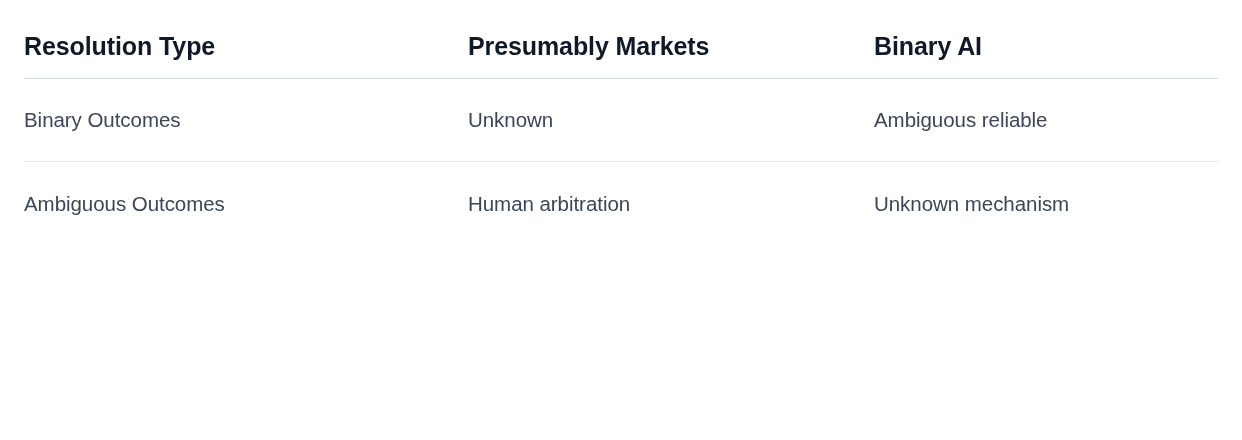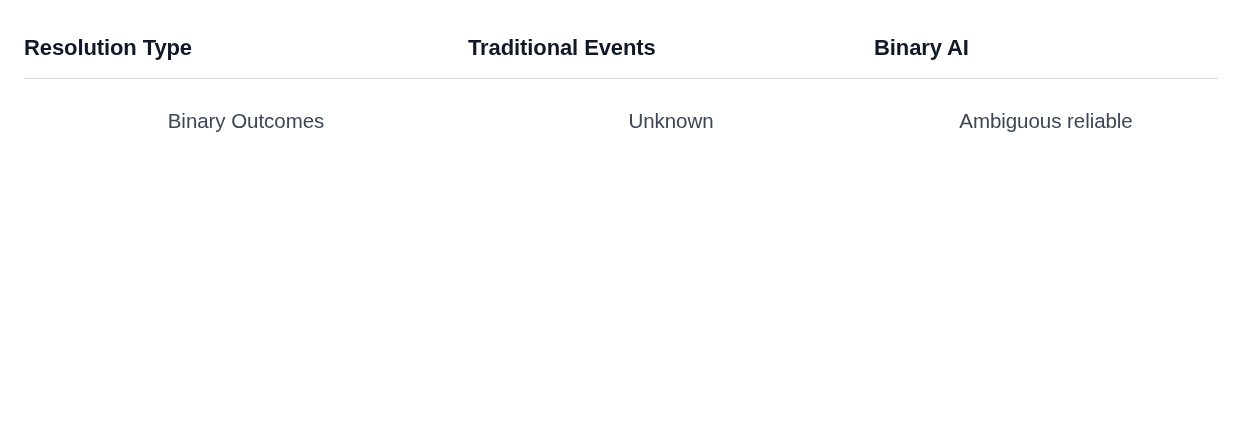--- a/index.html
+++ b/index.html
@@ -27,34 +27,34 @@
     border-collapse: collapse;
     table-layout: fixed;
   }
 
   table.cmp col.col-0 { width: 444px; }
   table.cmp col.col-1 { width: 406px; }
   table.cmp col.col-2 { width: 344px; }
 
   table.cmp thead th {
     text-align: left;
-    font-size: 22px;
+    font-size: 25px;
     font-weight: 700;
     color: #111827;
     letter-spacing: -0.1px;
     padding: 0 0 17px 0;
     height: 61px;
     vertical-align: bottom;
     line-height: 1.2;
     border-bottom: 1.6px solid #d2d6dd;
     white-space: nowrap;
   }
 
   table.cmp tbody td {
-    text-align: center;
+    text-align: left;
     font-size: 20.5px;
     font-weight: 400;
     color: #3c4656;
     letter-spacing: -0.05px;
     line-height: 1.25;
     height: 82px;
     vertical-align: middle;
     padding: 0;
     border-bottom: 1.3px solid #e7e8ec;
     white-space: nowrap;
@@ -71,25 +71,30 @@
 <div class="comparison-table">
   <table class="cmp">
     <colgroup>
       <col class="col-0">
       <col class="col-1">
       <col class="col-2">
     </colgroup>
     <thead>
       <tr>
         <th>Resolution Type</th>
-        <th>Traditional Events</th>
+        <th>Presumably Markets</th>
         <th>Binary AI</th>
       </tr>
     </thead>
     <tbody>
       <tr>
         <td>Binary Outcomes</td>
         <td>Unknown</td>
         <td>Ambiguous reliable</td>
       </tr>
+      <tr>
+        <td>Ambiguous Outcomes</td>
+        <td>Human arbitration</td>
+        <td>Unknown mechanism</td>
+      </tr>
     </tbody>
   </table>
 </div>
 
 </body></html>

